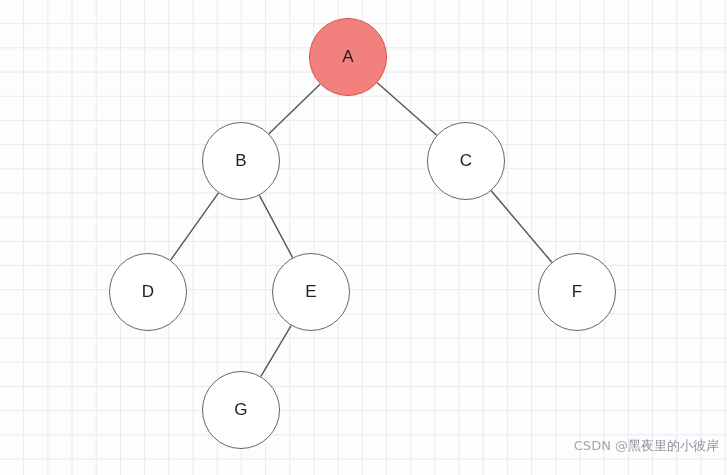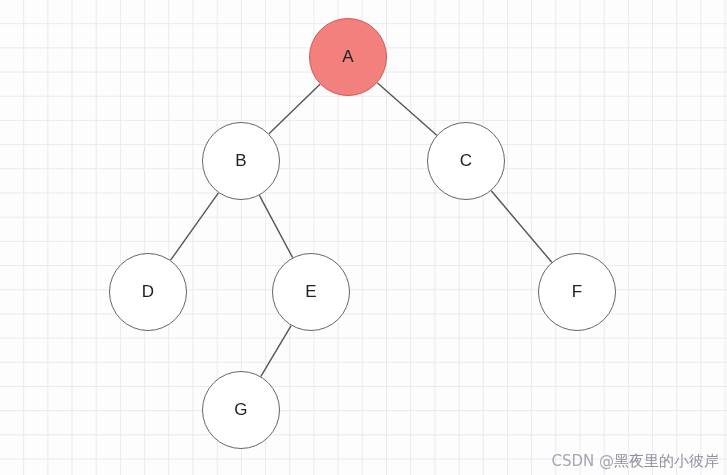--- a/index.html
+++ b/index.html
@@ -34,22 +34,22 @@
     display: flex;
     align-items: center;
     justify-content: center;
     font-size: 17px;
     color: #222222;
     letter-spacing: 0.3px;
   }
   .watermark {
     position: absolute;
     right: 8px;
-    bottom: 4px;
-    font-size: 15px;
+    bottom: 20px;
+    font-size: 13px;
     color: #9b9bab;
     white-space: nowrap;
     font-family: "DejaVu Sans", sans-serif;
   }
   .watermark .wm-pref { color: #a5a5b4; }
   .watermark .wm-name { color: #8f8f9e; }
 </style>
 </head>
 <body>
 

